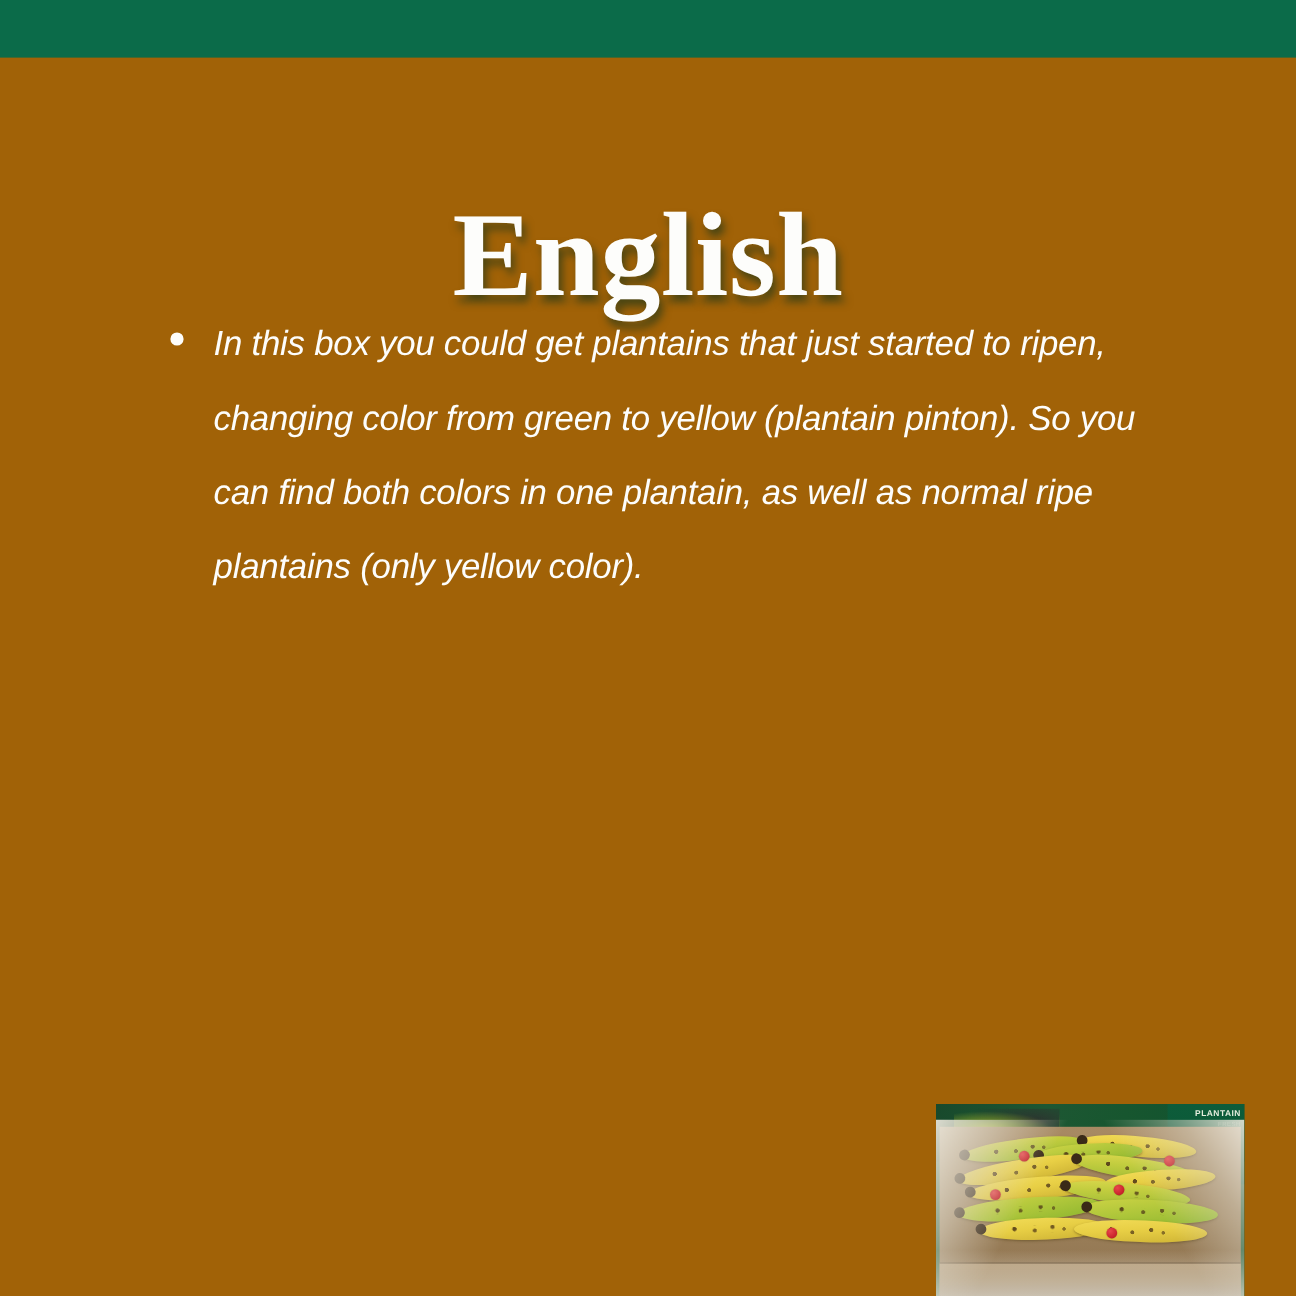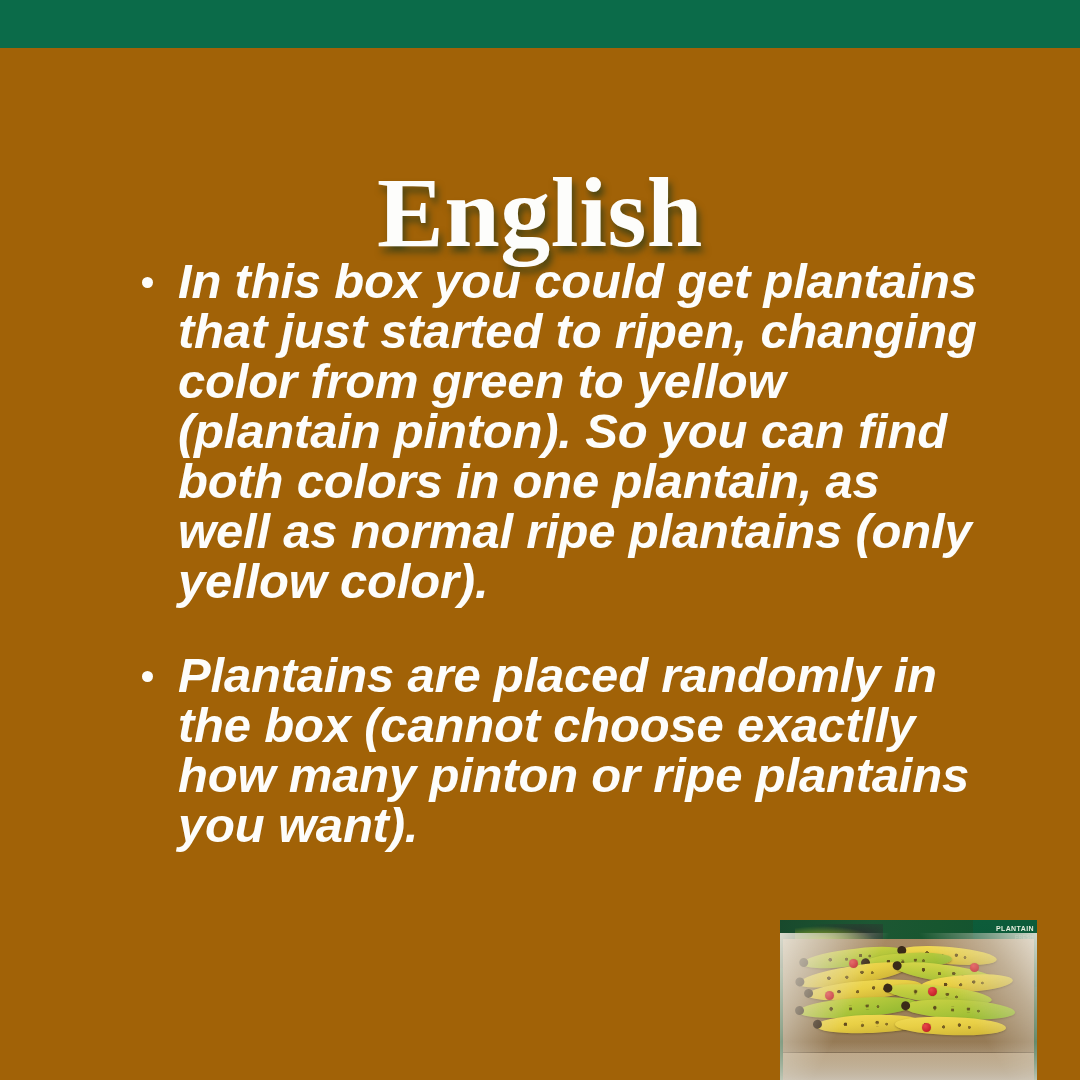--- a/index.html
+++ b/index.html
@@ -70,23 +70,23 @@
     width: 11px;
     height: 11px;
     border-radius: 50%;
     background: #fdfdfb;
   }
 
   .bullet-text {
     display: block;
     font-family: "Liberation Sans", "DejaVu Sans", sans-serif;
     font-style: italic;
-    font-weight: bold;
-    font-size: 49px;
-    line-height: 50px;
+    font-weight: normal;
+    font-size: 29px;
+    line-height: 62px;
     color: #fdfdfb;
     letter-spacing: -0.2px;
     white-space: pre-line;
   }
 
   
   .photo {
     position: absolute;
     left: 780px;
     top: 872px;
@@ -246,24 +246,20 @@
 
   <h1 class="title">English</h1>
 
   <ul class="bullets">
 
     <li class="bullet-item">
       <span class="bullet-dot"></span>
       <span class="bullet-text">In this box you could get plantains that just started to ripen, changing color from green to yellow (plantain pinton). So you can find both colors in one plantain, as well as normal ripe plantains (only yellow color).</span>
     </li>
 
-    <li class="bullet-item">
-      <span class="bullet-dot"></span>
-      <span class="bullet-text">Plantains are placed randomly in the box (cannot choose exactlly how many pinton or ripe plantains you want).</span>
-    </li>
 
 
   </ul>
 
   <div class="photo">
     <div class="photo-scene">
 
       <div class="photo-bg"></div>
 
       <div class="photo-label">

